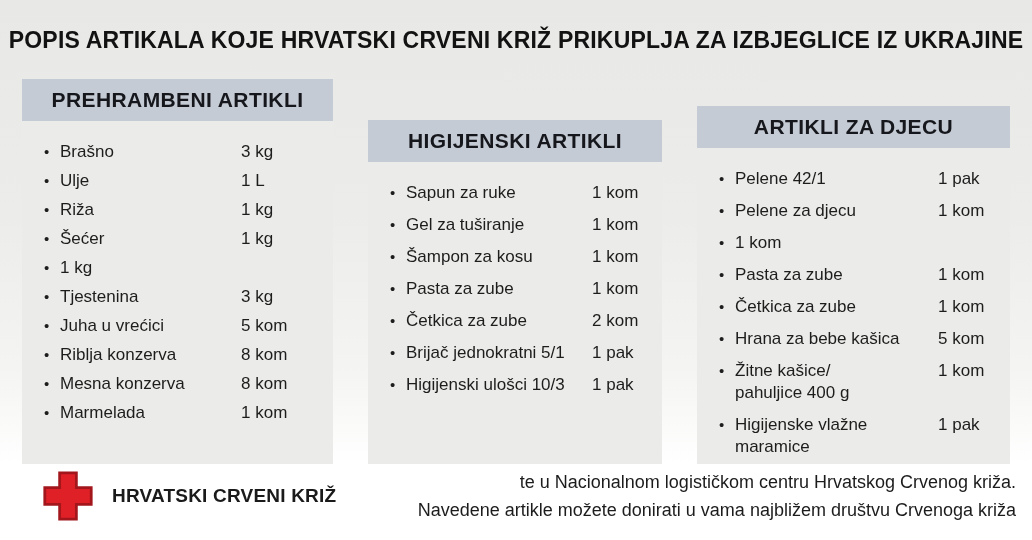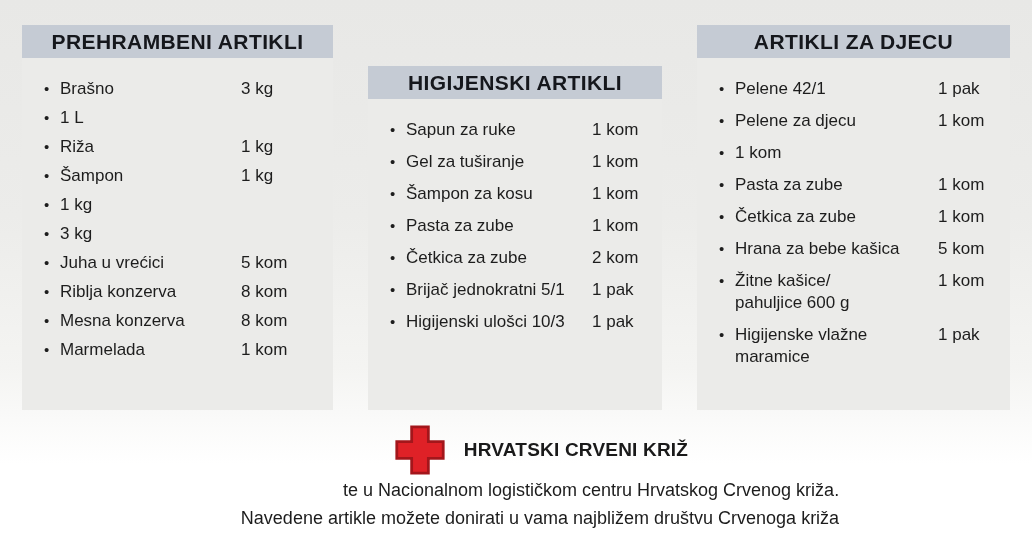--- a/index.html
+++ b/index.html
@@ -21,23 +21,23 @@
   }
   .columns {
     display:flex;
     gap:35px;
     margin:25px 22px 0 22px;
     height:385px;
   }
   .panel { background:var(--panel-bg,#ebebe9); box-sizing:border-box; }
   .panel-1 { width:311px; flex:none; }
   .panel-2 { width:294px; flex:none;margin-top:41px; }
-  .panel-3 { flex:1; }
+  .panel-3 { flex:1;margin-top:27px; }
   .panel-header {
-    height:33px;
+    height:42px;
     background:var(--header-bg,#c5cbd4);
     display:flex; align-items:center; justify-content:center;
     font-size:21px; font-weight:bold; letter-spacing:0.4px;
     color:#15171c;
   }
   .panel-items { padding:20px 22px 0 22px; }
   .panel-2 .panel-items { padding-right:16px; }
   .row {
     display:flex; align-items:flex-start;
     font-size:17px; line-height:22px; color:#1d1d1d;
@@ -45,65 +45,67 @@
   .panel-1 .row { margin-bottom:7px; }
   .panel-2 .row, .panel-3 .row { margin-bottom:10px; }
   .bullet { flex:none; width:16px; font-size:15px; color:#1d1d1d; }
   .name { flex:1; white-space:pre-line; }
   .qty { flex:none; text-align:left; }
   .panel-1 .qty { width:70px; }
   .panel-2 .qty { width:54px; }
   .panel-3 .qty { width:50px; }
   .footer {
     position:absolute; left:0; right:0; bottom:0; height:80px;
-    display:flex; align-items:center; justify-content:flex-end;
-    padding:0 16px 8px 64px; box-sizing:border-box;
+    display:flex; align-items:center; justify-content:space-between;
+    padding:0 16px 8px 40px; box-sizing:border-box;
     background:transparent;
-    flex-direction:column;
   }
   .logo { display:flex; align-items:center; gap:16px; }
   .cross-icon { width:56px; height:52px; flex:none; }
   .logo-text { font-size:19px; font-weight:bold; letter-spacing:0.2px; color:#1a1a1a; white-space:nowrap; }
   .note { text-align:right; font-size:18px; line-height:28px; color:#1c1c1c; }
 </style>
 </head>
 <body>
 
 <div class="page">
 
+  <div class="title">POPIS ARTIKALA KOJE HRVATSKI CRVENI KRIŽ PRIKUPLJA ZA IZBJEGLICE IZ UKRAJINE</div>
 
   <div class="columns">
     <div class="panel panel-1">
       <div class="panel-header">PREHRAMBENI ARTIKLI</div>
       <div class="panel-items">
           <div class="row">
             <span class="bullet">•</span>
             <span class="name">Brašno</span>
             <span class="qty">3 kg</span>
           </div>
           <div class="row">
             <span class="bullet">•</span>
+            <span class="name">Ulje</span>
             <span class="qty">1 L</span>
           </div>
           <div class="row">
             <span class="bullet">•</span>
             <span class="name">Riža</span>
             <span class="qty">1 kg</span>
           </div>
           <div class="row">
             <span class="bullet">•</span>
-            <span class="name">Šampon</span>
+            <span class="name">Šećer</span>
             <span class="qty">1 kg</span>
           </div>
           <div class="row">
             <span class="bullet">•</span>
             <span class="qty">1 kg</span>
           </div>
           <div class="row">
             <span class="bullet">•</span>
+            <span class="name">Tjestenina</span>
             <span class="qty">3 kg</span>
           </div>
           <div class="row">
             <span class="bullet">•</span>
             <span class="name">Juha u vrećici</span>
             <span class="qty">5 kom</span>
           </div>
           <div class="row">
             <span class="bullet">•</span>
             <span class="name">Riblja konzerva</span>
@@ -189,21 +191,21 @@
             <span class="qty">1 kom</span>
           </div>
           <div class="row">
             <span class="bullet">•</span>
             <span class="name">Hrana za bebe kašica</span>
             <span class="qty">5 kom</span>
           </div>
           <div class="row">
             <span class="bullet">•</span>
             <span class="name">Žitne kašice/
-pahuljice 600 g</span>
+pahuljice 400 g</span>
             <span class="qty">1 kom</span>
           </div>
           <div class="row">
             <span class="bullet">•</span>
             <span class="name">Higijenske vlažne
 maramice</span>
             <span class="qty">1 pak</span>
           </div>
         </div>
     </div>

